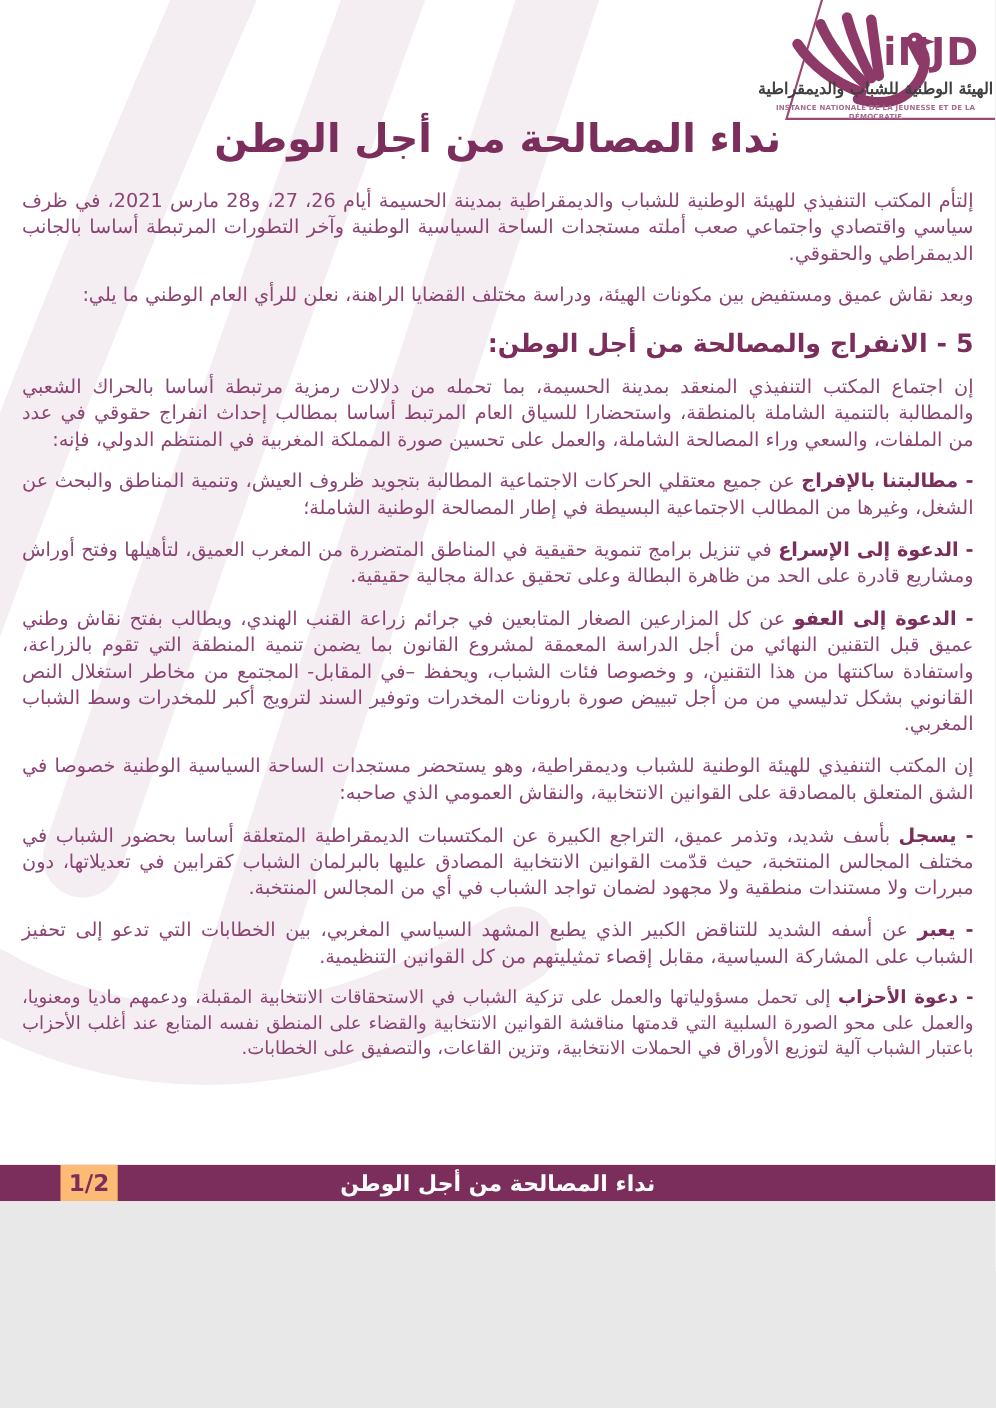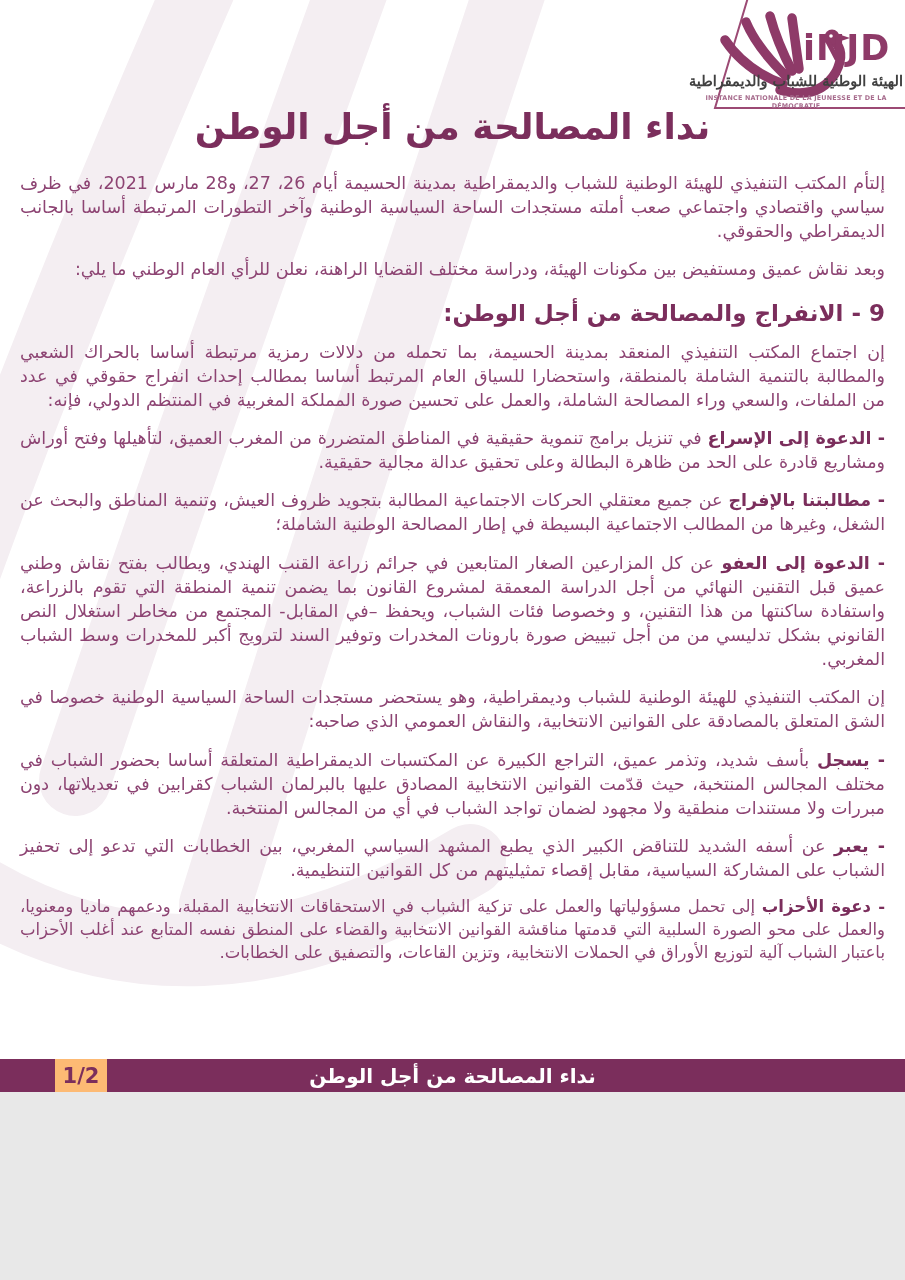--- a/index.html
+++ b/index.html
@@ -99,26 +99,26 @@
     <div class="logo-name-fr">INSTANCE NATIONALE DE LA JEUNESSE ET DE LA DÉMOCRATIE</div>
   </div>
 
   <div class="content">
 
     <h1 class="doc-title">نداء المصالحة من أجل الوطن</h1>
 
     <p class="para">إلتأم المكتب التنفيذي للهيئة الوطنية للشباب والديمقراطية بمدينة الحسيمة أيام 26، 27، و28 مارس 2021، في ظرف سياسي واقتصادي واجتماعي صعب أملته مستجدات الساحة السياسية الوطنية وآخر التطورات المرتبطة أساسا بالجانب الديمقراطي والحقوقي.</p>
     <p class="para">وبعد نقاش عميق ومستفيض بين مكونات الهيئة، ودراسة مختلف القضايا الراهنة، نعلن للرأي العام الوطني ما يلي:</p>
 
-    <h2 class="sec-heading">9 - الانفراج والمصالحة من أجل الوطن:</h2>
+    <h2 class="sec-heading">5 - الانفراج والمصالحة من أجل الوطن:</h2>
     <p class="para">إن اجتماع المكتب التنفيذي المنعقد بمدينة الحسيمة، بما تحمله من دلالات رمزية مرتبطة أساسا بالحراك الشعبي والمطالبة بالتنمية الشاملة بالمنطقة، واستحضارا للسياق العام المرتبط أساسا بمطالب إحداث انفراج حقوقي في عدد من الملفات، والسعي وراء المصالحة الشاملة، والعمل على تحسين صورة المملكة المغربية في المنتظم الدولي، فإنه:</p>
 
+    <p class="para"><span class="lead-bold">- مطالبتنا بالإفراج</span><span> عن جميع معتقلي الحركات الاجتماعية المطالبة بتجويد ظروف العيش، وتنمية المناطق والبحث عن الشغل، وغيرها من المطالب الاجتماعية البسيطة في إطار المصالحة الوطنية الشاملة؛</span></p>
+
     <p class="para"><span class="lead-bold">- الدعوة إلى الإسراع</span><span> في تنزيل برامج تنموية حقيقية في المناطق المتضررة من المغرب العميق، لتأهيلها وفتح أوراش ومشاريع قادرة على الحد من ظاهرة البطالة وعلى تحقيق عدالة مجالية حقيقية.</span></p>
-
-    <p class="para"><span class="lead-bold">- مطالبتنا بالإفراج</span><span> عن جميع معتقلي الحركات الاجتماعية المطالبة بتجويد ظروف العيش، وتنمية المناطق والبحث عن الشغل، وغيرها من المطالب الاجتماعية البسيطة في إطار المصالحة الوطنية الشاملة؛</span></p>
 
     <p class="para"><span class="lead-bold">- الدعوة إلى العفو</span><span> عن كل المزارعين الصغار المتابعين في جرائم زراعة القنب الهندي، ويطالب بفتح نقاش وطني عميق قبل التقنين النهائي من أجل الدراسة المعمقة لمشروع القانون بما يضمن تنمية المنطقة التي تقوم بالزراعة، واستفادة ساكنتها من هذا التقنين، و وخصوصا فئات الشباب، ويحفظ –في المقابل- المجتمع من مخاطر استغلال النص القانوني بشكل تدليسي من من أجل تبييض صورة بارونات المخدرات وتوفير السند لترويج أكبر للمخدرات وسط الشباب المغربي.</span></p>
 
     <p class="para">إن المكتب التنفيذي للهيئة الوطنية للشباب وديمقراطية، وهو يستحضر مستجدات الساحة السياسية الوطنية خصوصا في الشق المتعلق بالمصادقة على القوانين الانتخابية، والنقاش العمومي الذي صاحبه:</p>
 
     <p class="para"><span class="lead-bold">- يسجل</span><span> بأسف شديد، وتذمر عميق، التراجع الكبيرة عن المكتسبات الديمقراطية المتعلقة أساسا بحضور الشباب في مختلف المجالس المنتخبة، حيث قدّمت القوانين الانتخابية المصادق عليها بالبرلمان الشباب كقرابين في تعديلاتها، دون مبررات ولا مستندات منطقية ولا مجهود لضمان تواجد الشباب في أي من المجالس المنتخبة.</span></p>
 
     <p class="para"><span class="lead-bold">- يعبر</span><span> عن أسفه الشديد للتناقض الكبير الذي يطبع المشهد السياسي المغربي، بين الخطابات التي تدعو إلى تحفيز الشباب على المشاركة السياسية، مقابل إقصاء تمثيليتهم من كل القوانين التنظيمية.</span></p>
 
     <p class="para small"><span class="lead-bold">- دعوة الأحزاب</span><span> إلى تحمل مسؤولياتها والعمل على تزكية الشباب في الاستحقاقات الانتخابية المقبلة، ودعمهم ماديا ومعنويا، والعمل على محو الصورة السلبية التي قدمتها مناقشة القوانين الانتخابية والقضاء على المنطق نفسه المتابع عند أغلب الأحزاب باعتبار الشباب آلية لتوزيع الأوراق في الحملات الانتخابية، وتزين القاعات، والتصفيق على الخطابات.</span></p>

